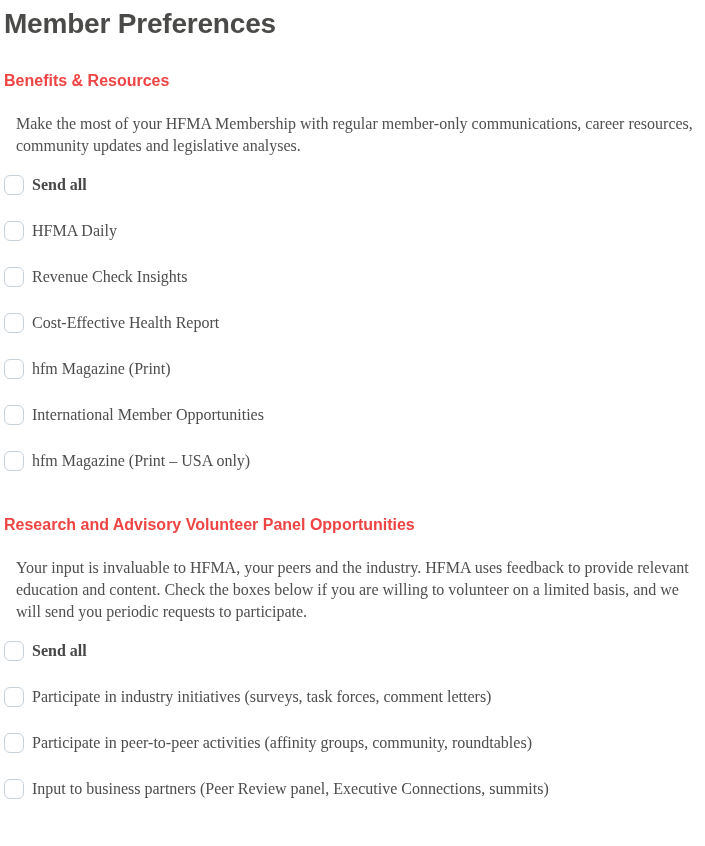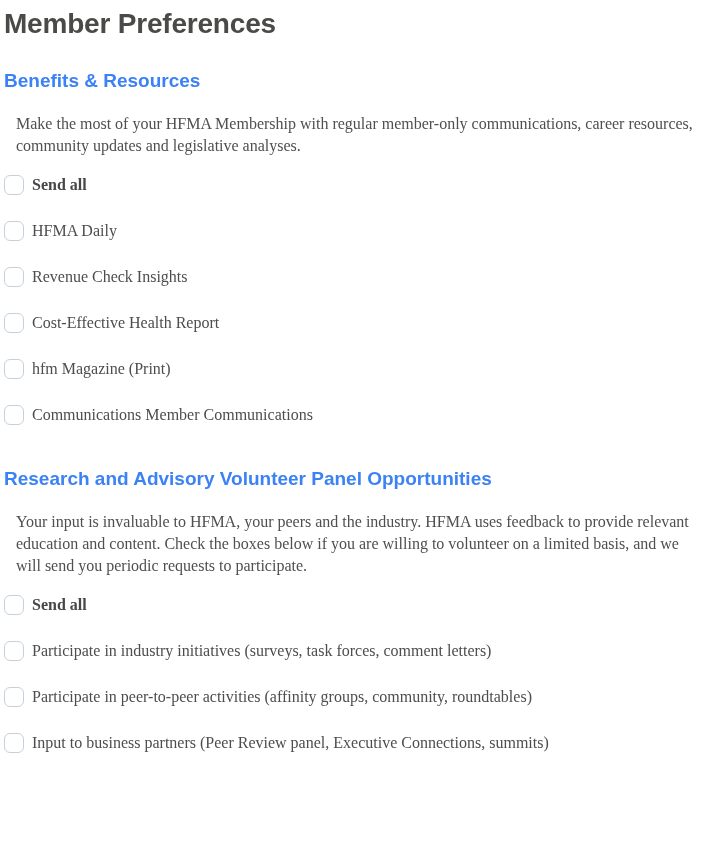--- a/index.html
+++ b/index.html
@@ -23,23 +23,23 @@
     font-weight: 700;
     font-size: 28px;
     line-height: 31px;
     letter-spacing: -0.2px;
     color: #4a4a48;
   }
   .section-heading {
     margin: 0 0 20px 0;
     font-family: "Liberation Sans", sans-serif;
     font-weight: 700;
-    font-size: 19px;
+    font-size: 16px;
     line-height: 24px;
-    color: #3b82f6;
+    color: #ef4444;
   }
   .section + .section {
     margin-top: 42px;
   }
   .section-description {
     margin: 0 0 18px 12px;
     max-width: 692px;
     font-family: "Liberation Serif", serif;
     font-size: 16px;
     line-height: 22px;
@@ -109,23 +109,27 @@
     <span class="option-label">Cost-Effective Health Report</span>
   </label>
 
   <label class="option-row">
     <span class="checkbox" role="checkbox" aria-checked="false"></span>
     <span class="option-label">hfm Magazine (Print)</span>
   </label>
 
   <label class="option-row">
     <span class="checkbox" role="checkbox" aria-checked="false"></span>
-    <span class="option-label">Communications Member Communications</span>
+    <span class="option-label">International Member Opportunities</span>
   </label>
 
+  <label class="option-row">
+    <span class="checkbox" role="checkbox" aria-checked="false"></span>
+    <span class="option-label">hfm Magazine (Print – USA only)</span>
+  </label>
 </div>
   </section>
 
   <section class="section">
     <h2 class="section-heading">Research and Advisory Volunteer Panel Opportunities</h2>
     <p class="section-description">Your input is invaluable to HFMA, your peers and the industry. HFMA uses feedback to provide relevant education and content. Check the boxes below if you are willing to volunteer on a limited basis, and we will send you periodic requests to participate.</p>
     <div class="options">
   <label class="option-row">
     <span class="checkbox" role="checkbox" aria-checked="false"></span>
     <span class="option-label bold">Send all</span>

